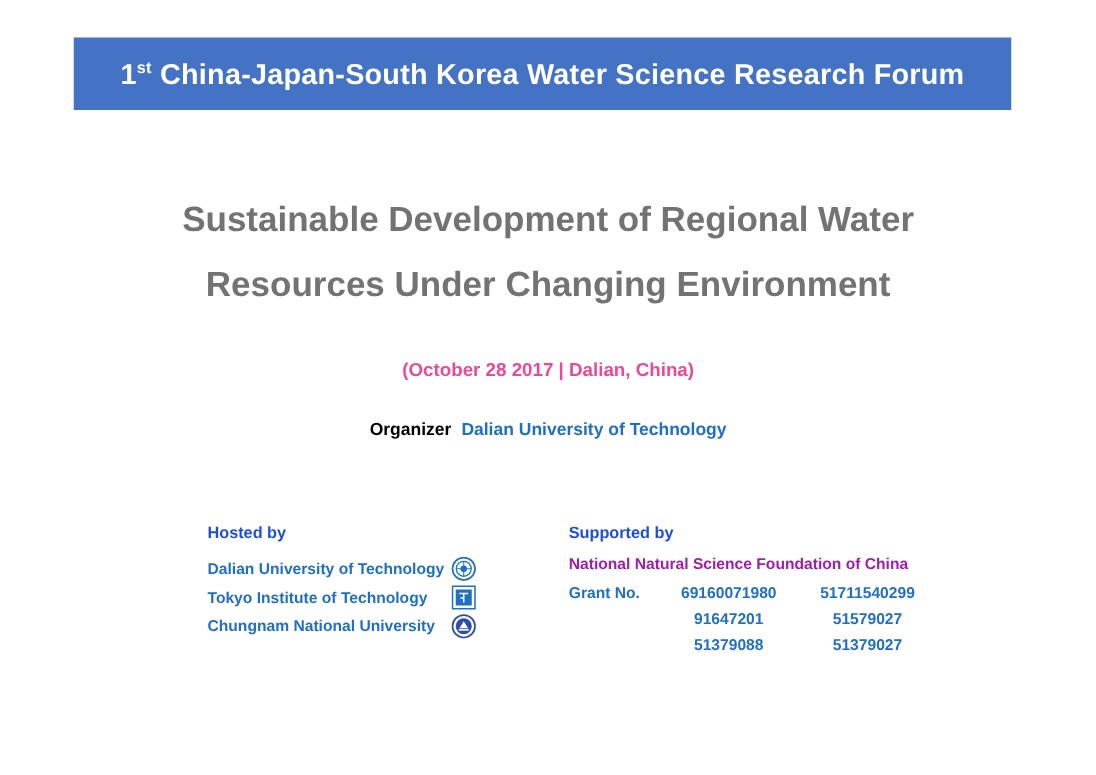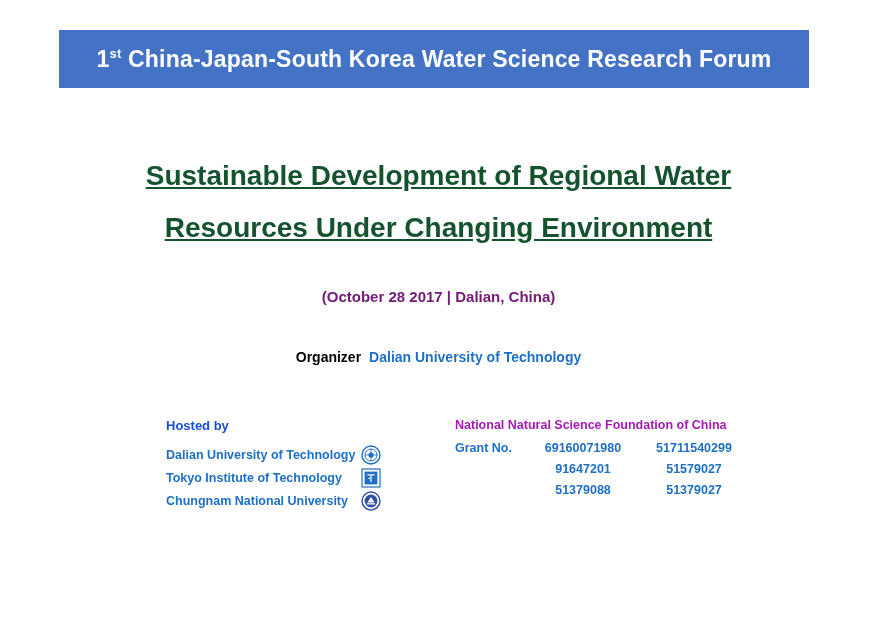--- a/index.html
+++ b/index.html
@@ -49,45 +49,44 @@
 
   
   .title-block {
     position: absolute;
     left: 0;
     top: 150px;
     width: 877px;
     text-align: center;
   }
   .title-line {
-    color: #14532d;
+    color: #737373;
     font-size: 28px;
     font-weight: bold;
     line-height: 52px;
     white-space: nowrap;
-    text-decoration: underline;
   }
 
   
   .date-line {
     position: absolute;
     left: 0;
     top: 288px;
     width: 877px;
     text-align: center;
     font-size: 15px;
     font-weight: bold;
-    color: #701a75;
+    color: #ec4899;
   }
 
   
   .organizer-line {
     position: absolute;
     left: 0;
-    top: 349px;
+    top: 335px;
     width: 877px;
     text-align: center;
     font-size: 14px;
     font-weight: bold;
     white-space: nowrap;
   }
   .organizer-label {
     color: #000000;
   }
   .organizer-name {
@@ -217,20 +216,21 @@
           <circle cx="10" cy="10" r="9" fill="none" stroke="#2e4fa3" stroke-width="1.4"></circle>
           <circle cx="10" cy="10" r="6.4" fill="#2e4fa3"></circle>
           <path d="M6.5 11.5 L10 6 L13.5 11.5 Z" fill="#ffffff"></path>
           <rect x="6" y="12.2" width="8" height="1.3" fill="#ffffff"></rect>
         </svg>
       </span>
     </div>
   </div>
 
   <div class="supported-block">
+    <div class="section-head">Supported by</div>
     <div class="supported-name">National Natural Science Foundation of China</div>
     <table class="grant-table">
       <tbody>
           <tr>
         <td class="grant-label">Grant No.</td>
         <td class="grant-c1">69160071980</td>
         <td class="grant-c2">51711540299</td>
       </tr>
       <tr>
         <td class="grant-label"></td>

